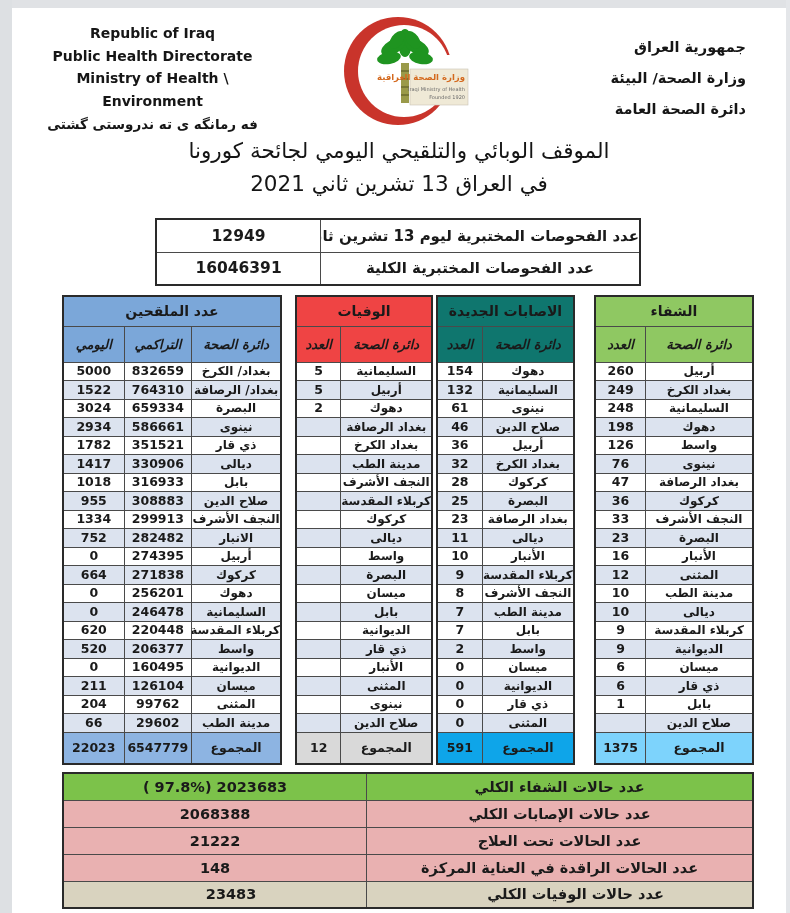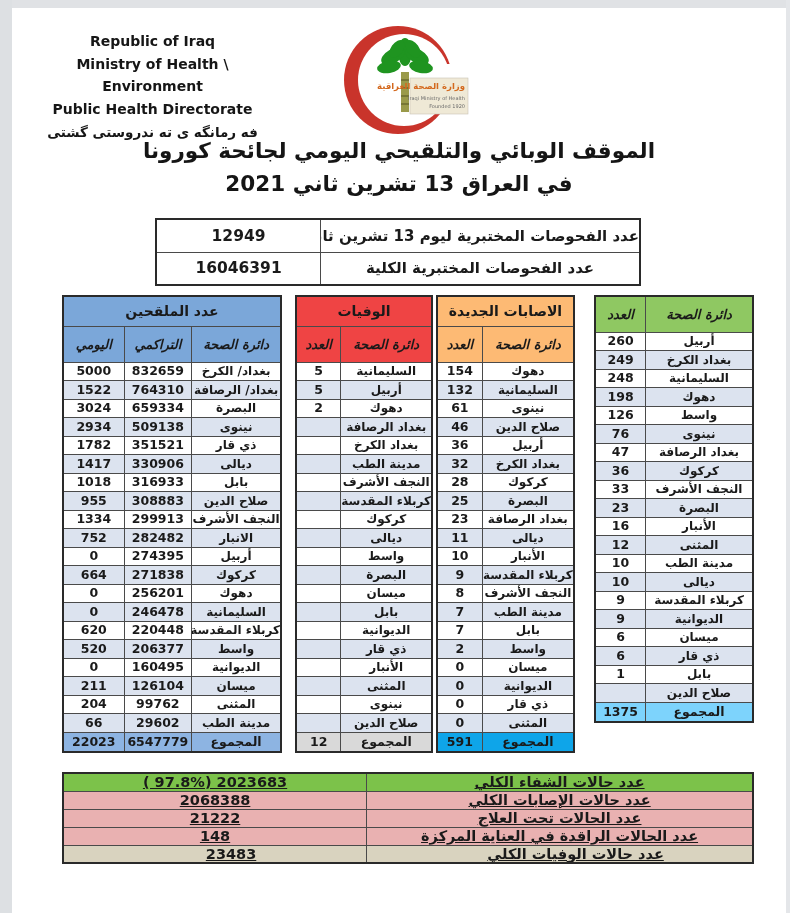--- a/index.html
+++ b/index.html
@@ -2,71 +2,71 @@
 <html lang="ar"><head>
 <meta charset="utf-8">
 <style>
   * { margin:0; padding:0; box-sizing:border-box; }
   body { width:790px; height:913px; background:#e4e6e9; overflow:hidden;
          font-family:"DejaVu Sans", sans-serif; }
   .photo { position:relative; width:790px; height:913px; background:#e4e6e9; }
   .paper { position:absolute; left:12px; top:8px; width:774px; height:905px; background:#ffffff; }
 
   
-  .hdr-en { position:absolute; left:18px; top:22px; width:245px; text-align:center;
+  .hdr-en { position:absolute; left:18px; top:14px; width:245px; text-align:center;
             font-weight:700; font-size:14px; line-height:22.5px; color:#161616; }
   .hdr-en .ku { font-size:13.5px; margin-top:1px; }
   .hdr-ar { position:absolute; right:40px; top:24px; width:200px; text-align:right;
             direction:rtl; font-weight:700; font-size:14.5px; line-height:31px; color:#161616; }
-  .logo-wrap { position:absolute; left:318px; top:12px; width:152px; height:122px; }
+  .logo-wrap { position:absolute; left:318px; top:3px; width:152px; height:122px; }
 
   
   .title { position:absolute; top:126px; left:0; width:100%; text-align:center; direction:rtl;
-           font-weight:700; font-size:21.5px; line-height:33px; color:#151515; }
+           font-weight:400; font-size:21.5px; line-height:33px; color:#151515; }
 
   
   table { border-collapse:collapse; table-layout:fixed; }
   td, th { border:1px solid #4a4a4a; font-weight:700; color:#1a1a1a;
            text-align:center; vertical-align:middle; overflow:hidden; white-space:nowrap; }
 
   
   .tests { position:absolute; left:143px; top:210px; width:486px; direction:rtl;
            border:2px solid #2a2a2a; }
   .tests td { height:33px; font-size:15px; }
   .tests td.lbl { width:66%; }
   .tests td.val { width:34%; direction:ltr; unicode-bidi:embed; font-size:15.5px; }
 
   
   .tbl { position:absolute; top:287px; direction:rtl; border:2px solid #2a2a2a; }
   .tbl th.t-title { height:30px; font-size:14px; }
   .tbl .t-cols th { height:36px; font-size:13px;font-style:italic; }
   .tbl tbody td { height:18.5px; font-size:12px; line-height:1; }
   .tbl tbody td.num { font-size:12.5px; direction:ltr; unicode-bidi:embed; }
-  .tbl tfoot td { height:20px; font-size:12.5px; }
+  .tbl tfoot td { height:32px; font-size:12.5px; }
   .tbl tfoot td.num { direction:ltr; unicode-bidi:embed; }
   .tbl tbody tr.alt { background:#dce3ef; }
 
   .tbl-vax    { left:50px;  width:220px; }
   .tbl-deaths { left:283px; width:138px; }
   .tbl-cases  { left:424px; width:139px; }
   .tbl-recov  { left:582px; width:160px; }
 
   .tbl-vax .t-head th    { background:#7ba7d9; }
   .tbl-vax tfoot td      { background:#8db4e2; }
   .tbl-deaths .t-head th { background:#ef4444; }
   .tbl-deaths tfoot td   { background:#d9d9d9; }
-  .tbl-cases .t-head th  { background:#fdba74; }
+  .tbl-cases .t-head th  { background:#0f766e; }
   .tbl-cases tfoot td    { background:#0ea5e9; }
   .tbl-recov .t-head th  { background:#8fc862; }
   .tbl-recov tfoot td    { background:#7dd3fc; }
 
   
   .summary { position:absolute; left:50px; top:764px; width:692px; direction:rtl;
              border:2px solid #2a2a2a; }
-  .summary td { height:18px; font-size:14.5px;text-decoration:underline; }
+  .summary td { height:27px; font-size:14.5px; }
   .summary td.lbl { width:56%; }
   .summary td.val { width:44%; direction:ltr; unicode-bidi:embed; }
   .summary tr.s-green td { background:#7cc24a; }
   .summary tr.s-pink  td { background:#e9b1b1; }
   .summary tr.s-beige td { background:#d9d3bf;padding-left:32px; }
 
   
   .edge-top   { position:absolute; left:0; top:0; width:100%; height:8px; background:#e0e2e5; }
   .edge-left  { position:absolute; left:0; top:0; width:12px; height:100%; background:#dde0e3; }
   .edge-right { position:absolute; right:0; top:0; width:4px; height:100%; background:#e4e6e9; }
@@ -76,22 +76,22 @@
 
 <div class="photo">
   <div class="edge-top"></div>
   <div class="edge-left"></div>
   <div class="edge-right"></div>
 
   <div class="paper">
 
     <div class="hdr-en">
       <div>Republic of Iraq</div>
+      <div>Public Health Directorate</div>
       <div>Ministry of Health \ Environment</div>
-      <div>Public Health Directorate</div>
       <div class="ku" dir="rtl">فه رمانگه ی ته ندروستی گشتی</div>
     </div>
 
     <div class="logo-wrap">
       <svg viewBox="0 0 152 122" width="152" height="122">
         <circle cx="68" cy="60" r="54" fill="#c9342b"></circle>
         <circle cx="74" cy="60" r="46" fill="#ffffff"></circle>
         <rect x="114" y="44" width="14" height="20" fill="#ffffff"></rect>
         <rect x="71" y="52" width="8" height="40" fill="#9a9a4a"></rect>
         <line x1="71" y1="60" x2="79" y2="60" stroke="#6b6b2f" stroke-width="1.5"></line>
@@ -107,20 +107,25 @@
           <ellipse cx="67" cy="29" rx="10" ry="6" transform="rotate(-55 67 29)"></ellipse>
           <ellipse cx="83" cy="29" rx="10" ry="6" transform="rotate(55 83 29)"></ellipse>
         </g>
         <rect x="80" y="58" width="58" height="36" fill="#efe9d6" stroke="#c8c4b4" stroke-width="0.6"></rect>
         <text x="135" y="69" text-anchor="end" font-size="8.5" font-weight="bold" fill="#d4691e">وزارة الصحة العراقية</text>
         <text x="135" y="80" text-anchor="end" font-size="5" fill="#6a6a6a">Iraqi Ministry of Health</text>
         <text x="135" y="88" text-anchor="end" font-size="5" fill="#6a6a6a">Founded 1920</text>
       </svg>
     </div>
 
+    <div class="hdr-ar">
+      <div>جمهورية العراق</div>
+      <div>وزارة الصحة/ البيئة</div>
+      <div>دائرة الصحة العامة</div>
+    </div>
 
     <div class="title">
       <div>الموقف الوبائي والتلقيحي اليومي لجائحة كورونا</div>
       <div>في العراق  13  تشرين ثاني 2021</div>
     </div>
 
     <table class="tests">
       <tbody>
           <tr>
             <td class="lbl">عدد الفحوصات المختبرية  ليوم 13 تشرين ثاني</td>
@@ -160,21 +165,21 @@
             <td class="num">764310</td>
             <td class="num">1522</td>
           </tr>
           <tr>
             <td class="name">البصرة</td>
             <td class="num">659334</td>
             <td class="num">3024</td>
           </tr>
           <tr class="alt">
             <td class="name">نينوى</td>
-            <td class="num">509138</td>
+            <td class="num">586661</td>
             <td class="num">2934</td>
           </tr>
           <tr>
             <td class="name">ذي قار</td>
             <td class="num">351521</td>
             <td class="num">1782</td>
           </tr>
           <tr class="alt">
             <td class="name">ديالى</td>
             <td class="num">330906</td>
@@ -467,20 +472,23 @@
           </tr>
         </tfoot>
     </table>
 
     <table class="tbl tbl-recov">
       <colgroup>
           <col style="width:68%">
           <col style="width:32%">
         </colgroup>
       <thead class="t-head">
+        <tr>
+            <th class="t-title" colspan="2">الشفاء</th>
+          </tr>
         <tr class="t-cols">
             <th>دائرة الصحة</th>
             <th>العدد</th>
           </tr>
       </thead>
       <tbody>
           <tr>
             <td class="name">أربيل</td>
             <td class="num">260</td>
           </tr>

